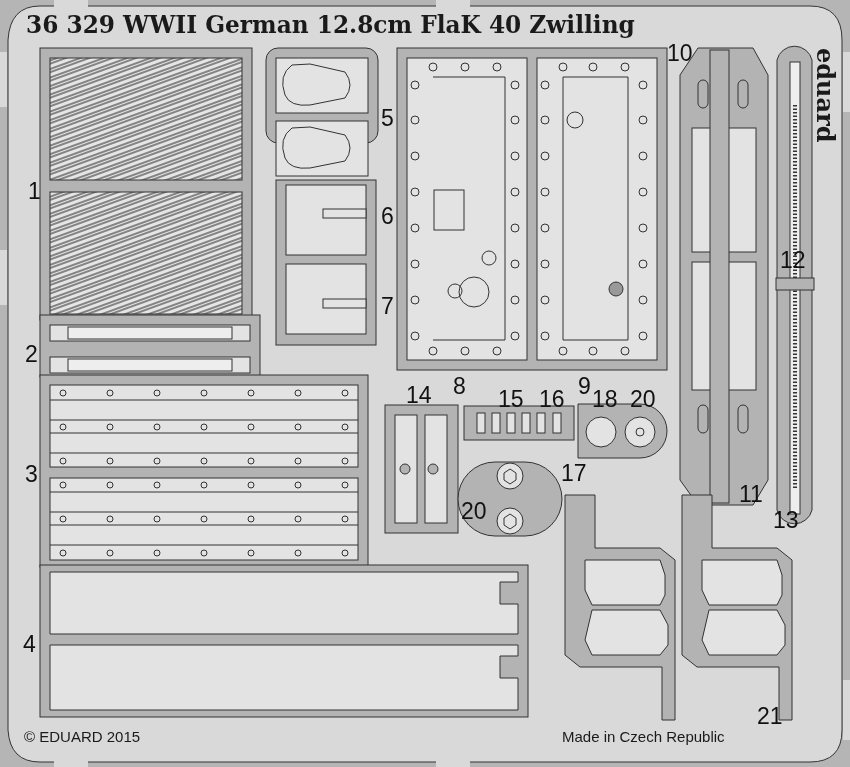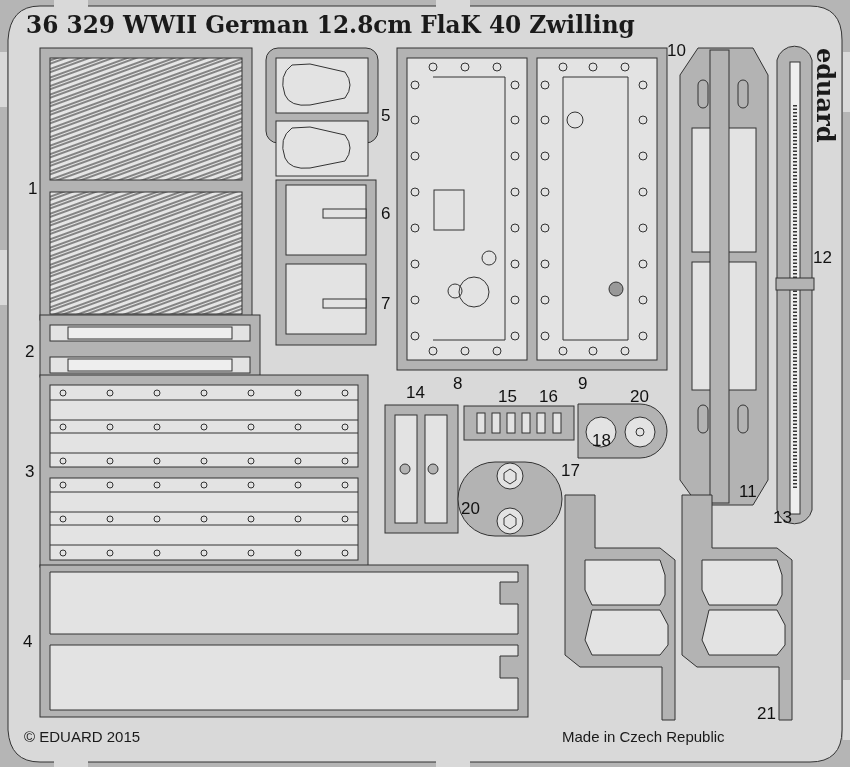--- a/index.html
+++ b/index.html
@@ -1,21 +1,21 @@
 <!DOCTYPE html>
 <html><head>
 <meta charset="utf-8">
 <style>
   html,body{margin:0;padding:0;background:#d9d9d9;}
   body{width:850px;height:767px;overflow:hidden;position:relative;font-family:"Liberation Sans",sans-serif;}
   svg{position:absolute;left:0;top:0;}
   .title{position:absolute;left:26px;top:10px;font-family:"DejaVu Serif","Liberation Serif",serif;font-weight:bold;font-size:25px;color:#1a1a1a;letter-spacing:0px;white-space:nowrap;transform:scaleX(0.93);transform-origin:left top;}
   .brand{position:absolute;left:806px;top:48px;font-family:"DejaVu Serif","Liberation Serif",serif;font-weight:bold;font-size:24px;color:#1a1a1a;transform:rotate(90deg);transform-origin:left top;white-space:nowrap;left:840px;}
   .foot{position:absolute;top:728px;font-size:15px;color:#1a1a1a;white-space:nowrap;}
-  .lbl{position:absolute;font-size:17px;color:#111;line-height:1;}
+  .lbl{position:absolute;font-size:23px;color:#111;line-height:1;}
 </style>
 </head>
 <body>
 
 <svg width="850" height="767" viewBox="0 0 850 767">
   <defs>
     <pattern id="hatch" patternUnits="userSpaceOnUse" width="8" height="8" patternTransform="rotate(-20)">
       <rect width="8" height="8" fill="#e6e6e6"></rect>
       <line x1="0" y1="2" x2="8" y2="2" stroke="#333" stroke-width="1.1"></line>
       <line x1="0" y1="5" x2="8" y2="5" stroke="#333" stroke-width="1.1"></line>
@@ -256,23 +256,23 @@
     <div class="lbl" style="left: 25px; top: 343px;">2</div>
     <div class="lbl" style="left: 25px; top: 463px;">3</div>
     <div class="lbl" style="left: 23px; top: 633px;">4</div>
     <div class="lbl" style="left: 381px; top: 107px;">5</div>
     <div class="lbl" style="left: 381px; top: 205px;">6</div>
     <div class="lbl" style="left: 381px; top: 295px;">7</div>
     <div class="lbl" style="left: 453px; top: 375px;">8</div>
     <div class="lbl" style="left: 578px; top: 375px;">9</div>
     <div class="lbl" style="left: 667px; top: 42px;">10</div>
     <div class="lbl" style="left: 739px; top: 483px;">11</div>
-    <div class="lbl" style="left: 813px; top: 249px;">12</div>
+    <div class="lbl" style="left: 780px; top: 249px;">12</div>
     <div class="lbl" style="left: 761px; top: 509px; margin-left: 12px;">13</div>
     <div class="lbl" style="left: 406px; top: 384px;">14</div>
     <div class="lbl" style="left: 498px; top: 388px;">15</div>
     <div class="lbl" style="left: 539px; top: 388px;">16</div>
     <div class="lbl" style="left: 561px; top: 462px;">17</div>
-    <div class="lbl" style="left: 592px; top: 388px; margin-top: 44px;">18</div>
+    <div class="lbl" style="left: 592px; top: 388px;">18</div>
     <div class="lbl" style="left: 630px; top: 388px;">20</div>
     <div class="lbl" style="left: 461px; top: 500px;">20</div>
     <div class="lbl" style="left: 757px; top: 705px;">21</div>
   </div>
 
 </body></html>

